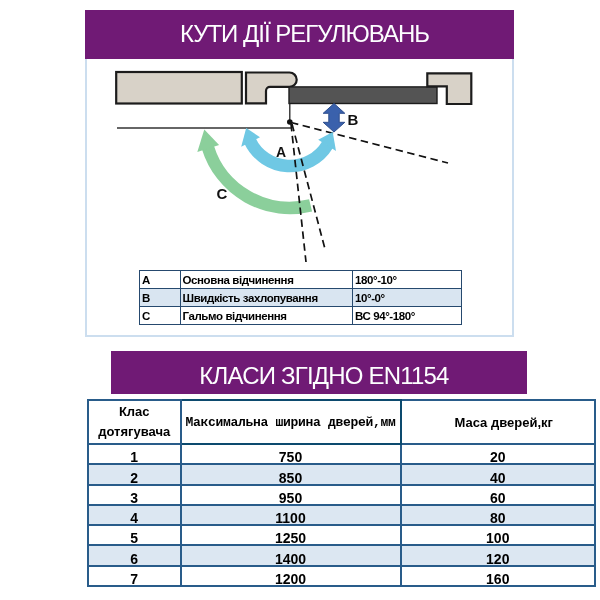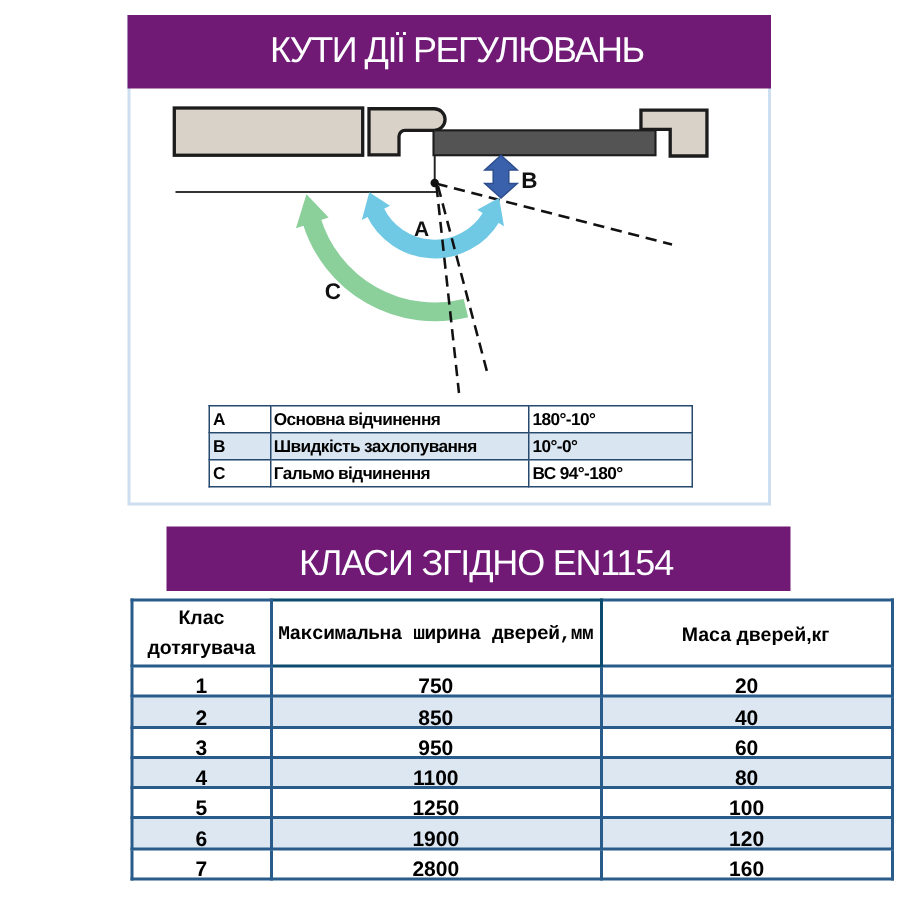--- a/index.html
+++ b/index.html
@@ -120,23 +120,23 @@
       </tr>
 
   <tr style="height:20.3px;">
         <td class="d2">5</td>
         <td class="d2">1250</td>
         <td class="d2">100</td>
       </tr>
 
   <tr style="height:20.3px;background:#dce7f2;">
         <td class="d2">6</td>
-        <td class="d2">1900</td>
+        <td class="d2">1400</td>
         <td class="d2">120</td>
       </tr>
 
   <tr style="height:20.3px;">
         <td class="d2">7</td>
-        <td class="d2">2800</td>
+        <td class="d2">1200</td>
         <td class="d2">160</td>
       </tr>
 </tbody>
   </table>
 
 </body></html>

